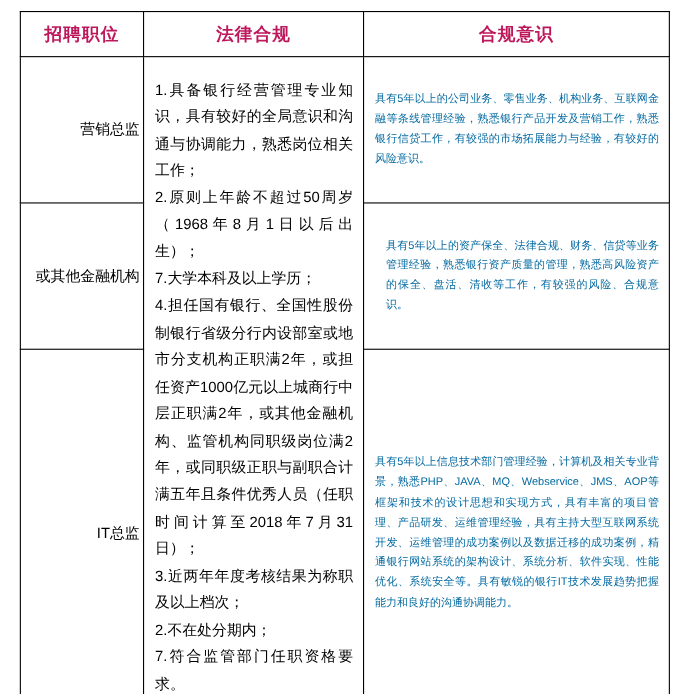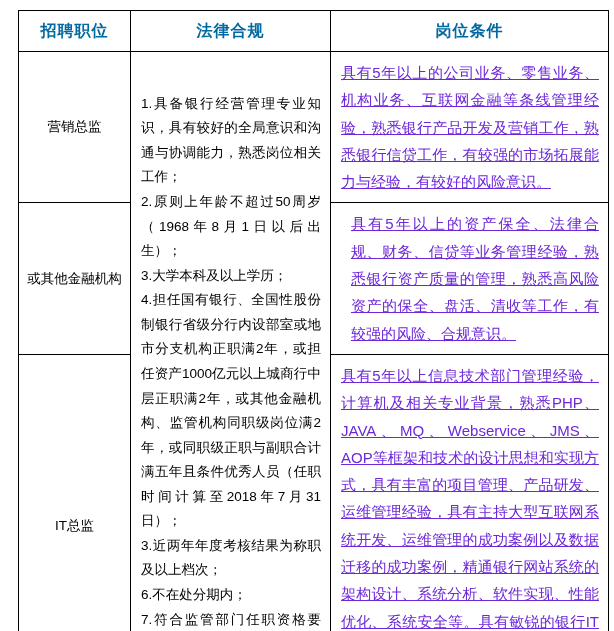--- a/index.html
+++ b/index.html
@@ -42,28 +42,28 @@
   col.c1 { width: 112px; }
   col.c2 { width: 200px; }
   col.c3 { width: 278px; }
 
   
   th.head-cell {
     height: 36px;
     text-align: center;
     font-weight: bold;
     font-size: 16px;
-    color: #0369a1;
+    color: #be185d;
     letter-spacing: 1px;
     padding: 2px 4px;
   }
 
   
   td.position-cell {
-    text-align: center;
+    text-align: right;
     font-size: 13.5px;
     color: #000000;
     padding: 4px 3px;
     line-height: 1.6;
   }
 
   
   td.basic-cell {
     text-align: left;
     font-size: 13.5px;
@@ -80,26 +80,25 @@
   td.basic-cell .cond-list li {
     margin: 0;
     padding: 0;
     text-align: justify;
     text-justify: inter-ideograph;
   }
 
   
   td.duty-cell {
     text-align: left;
-    font-size: 15px;
-    color: #6d28d9;
+    font-size: 10px;
+    color: #0369a1;
     padding: 7px 9px 7px 10px;
     line-height: 1.82;
     vertical-align: top;
-    text-decoration: underline;
   }
   td.duty-cell p {
     margin: 0;
     text-align: justify;
     text-justify: inter-ideograph;
   }
 
   tr.row-marketing td.duty-cell { height: 118px; }
   tr.row-asset     td.duty-cell { height: 118px; padding-left: 20px; }
   tr.row-it        td.duty-cell { height: 320px; }
@@ -117,37 +116,37 @@
     <colgroup>
       <col class="c1">
       <col class="c2">
       <col class="c3">
     </colgroup>
 
     <thead>
       <tr>
         <th class="head-cell">招聘职位</th>
         <th class="head-cell">法律合规</th>
-        <th class="head-cell">岗位条件</th>
+        <th class="head-cell">合规意识</th>
       </tr>
     </thead>
 
     <tbody>
 
       <tr class="row-marketing">
         <td class="position-cell">营销总监</td>
 
         <td class="basic-cell" rowspan="3">
           <ul class="cond-list">
             <li>1.具备银行经营管理专业知识，具有较好的全局意识和沟通与协调能力，熟悉岗位相关工作；</li>
             <li>2.原则上年龄不超过50周岁（1968年8月1日以后出生）；</li>
-            <li>3.大学本科及以上学历；</li>
+            <li>7.大学本科及以上学历；</li>
             <li>4.担任国有银行、全国性股份制银行省级分行内设部室或地市分支机构正职满2年，或担任资产1000亿元以上城商行中层正职满2年，或其他金融机构、监管机构同职级岗位满2年，或同职级正职与副职合计满五年且条件优秀人员（任职时间计算至2018年7月31日）；</li>
             <li>3.近两年年度考核结果为称职及以上档次；</li>
-            <li>6.不在处分期内；</li>
+            <li>2.不在处分期内；</li>
             <li>7.符合监管部门任职资格要求。</li>
           </ul>
         </td>
 
         <td class="duty-cell">
           <p>具有5年以上的公司业务、零售业务、机构业务、互联网金融等条线管理经验，熟悉银行产品开发及营销工作，熟悉银行信贷工作，有较强的市场拓展能力与经验，有较好的风险意识。</p>
         </td>
       </tr>
 
       <tr class="row-asset">

